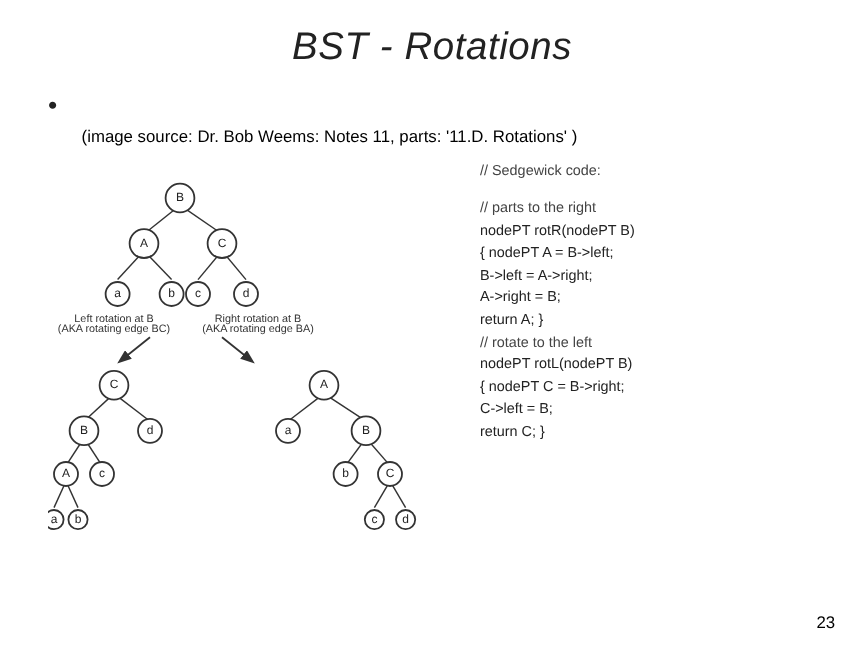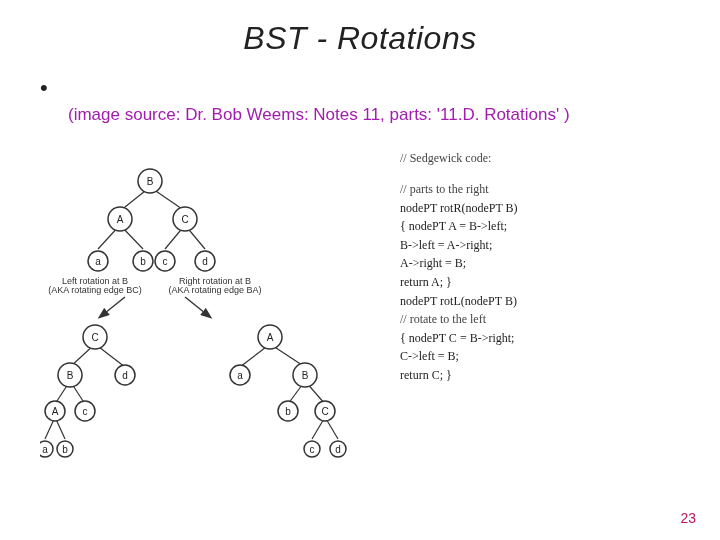--- a/index.html
+++ b/index.html
@@ -37,59 +37,59 @@
       align-items: flex-start;
       gap: 8px;
     }
 
     .bullet-dot {
       font-size: 22px;
       line-height: 1.2;
     }
 
     .image-source {
-      font-size: 17px;
-      color: #a21caf;
+      font-size: 14px;
+      color: #000000;
       margin-left: 28px;
-      margin-bottom: 24px;
+      margin-bottom: 12px;
     }
 
     .content-area {
       display: flex;
       flex-direction: row;
       gap: 10px;
       margin-top: 8px;
     }
 
     
     .tree-area {
       width: 340px;
       flex-shrink: 0;
       position: relative;
     }
 
     .code-area {
       flex: 1;
-      font-family: Liberation Serif, serif;
+      font-family: Liberation Sans, sans-serif;
       font-size: 12px;
       color: #222;
       line-height: 1.55;
       padding-left: 10px;
     }
 
     .code-comment {
       color: #444;
     }
 
     .page-number {
       position: absolute;
       bottom: 14px;
       right: 24px;
       font-size: 14px;
-      color: #be185d;
+      color: #000000;
     }
 
     
     .tree-svg {
       width: 340px;
       height: 320px;
     }
 
     circle {
       fill: white;
@@ -235,24 +235,24 @@
       </div>
       <div>
         <span class="code-comment">// parts to the right</span>
       </div>
       <div>nodePT rotR(nodePT B)</div>
       <div>  { nodePT A = B-&gt;left;</div>
       <div>    B-&gt;left = A-&gt;right;</div>
       <div>    A-&gt;right = B;</div>
       <div style="">    return A; }</div>
 
-      <div>nodePT rotL(nodePT B)</div>
       <div>
         <span class="code-comment">// rotate to the left</span>
       </div>
+      <div>nodePT rotL(nodePT B)</div>
       <div>  { nodePT C = B-&gt;right;</div>
       <div>    C-&gt;left = B;</div>
       <div>    return C; }</div>
     </div>
   </div>
 
   <div class="page-number">23</div>
 </div>
 
 </body></html>

